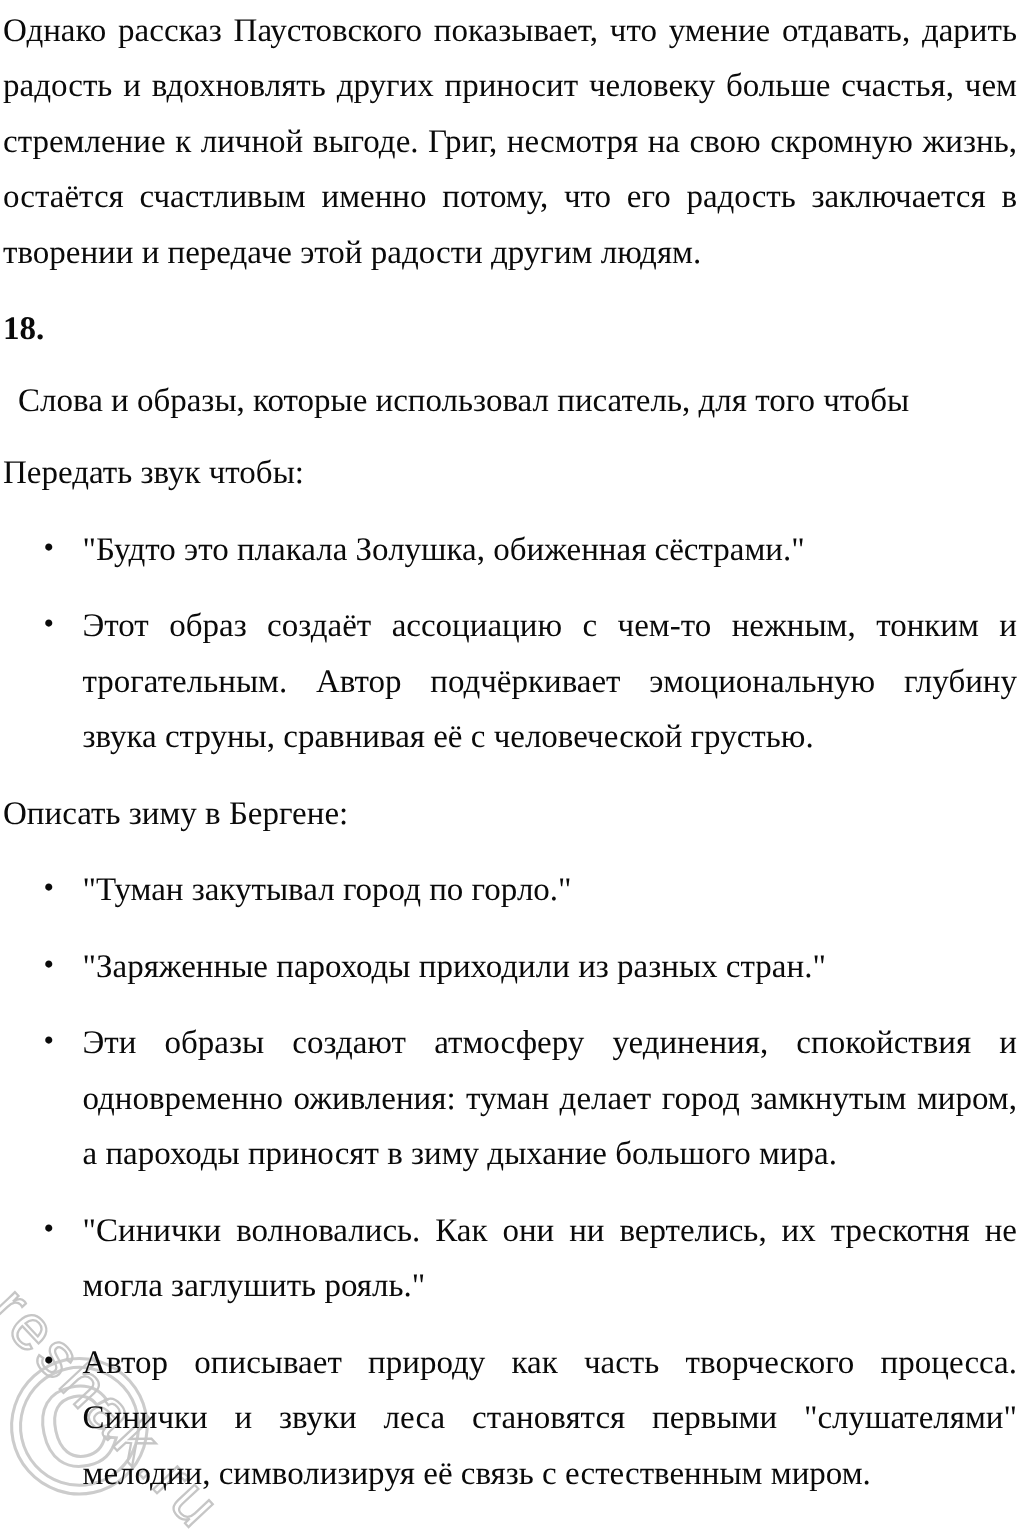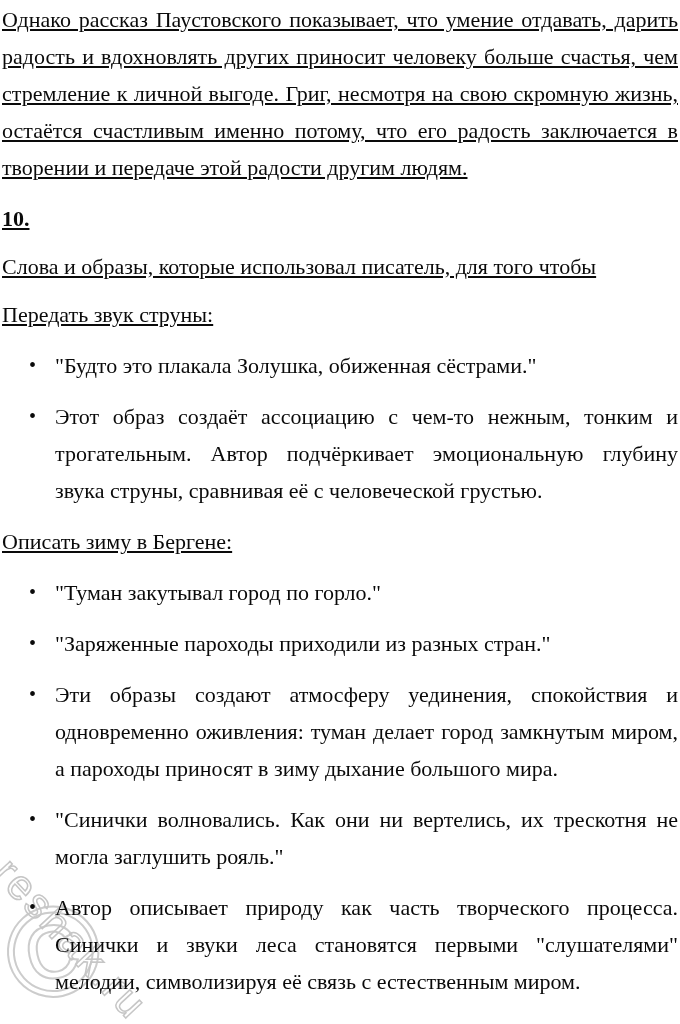--- a/index.html
+++ b/index.html
@@ -15,25 +15,25 @@
     font-family: "Liberation Serif", serif;
     font-size: 22px;
     line-height: 37px;
     color: #0a0a0a;
   }
   .doc {
     position: relative;
     z-index: 1;
     padding: 1px 2px 0 2px;
   }
-  p { margin: 0 0 12px 0; text-decoration: underline; }
+  p { margin: 0 0 12px 0; }
   .justify { text-align: justify; }
   .para { margin-bottom: 14px; }
   .qnum { font-weight: bold; margin-bottom: 11px; }
-  .intro { margin-bottom: 11px; }
+  .intro { margin-bottom: 11px; margin-left: 10px; }
   .heading { margin-bottom: 14px; }
   .bullet-item {
     display: flex;
     margin: 0 0 14px 0;
   }
   .bullet-marker {
     flex: none;
     width: 53px;
     padding-left: 27px;
     box-sizing: border-box;
@@ -83,25 +83,25 @@
 
 <div class="watermark" aria-hidden="true">
   <span class="wm-copyright">©</span>
   <span class="wm-text">reshak.ru</span>
 </div>
 
 <div class="doc">
 
   <p class="para justify">Однако рассказ Паустовского показывает, что умение отдавать, дарить радость и вдохновлять других приносит человеку больше счастья, чем стремление к личной выгоде. Григ, несмотря на свою скромную жизнь, остаётся счастливым именно потому, что его радость заключается в творении и передаче этой радости другим людям.</p>
 
-  <p class="qnum">10.</p>
+  <p class="qnum">18.</p>
 
   <p class="intro">Слова и образы, которые использовал писатель, для того чтобы</p>
 
-  <p class="heading">Передать звук струны:</p>
+  <p class="heading">Передать звук чтобы:</p>
 
   <div class="bullet-item">
     <span class="bullet-marker">•</span>
     <span class="bullet-text">"Будто это плакала Золушка, обиженная сёстрами."</span>
   </div>
   <div class="bullet-item">
     <span class="bullet-marker">•</span>
     <span class="bullet-text">Этот образ создаёт ассоциацию с чем-то нежным, тонким и трогательным. Автор подчёркивает эмоциональную глубину звука струны, сравнивая её с человеческой грустью.</span>
   </div>
 

